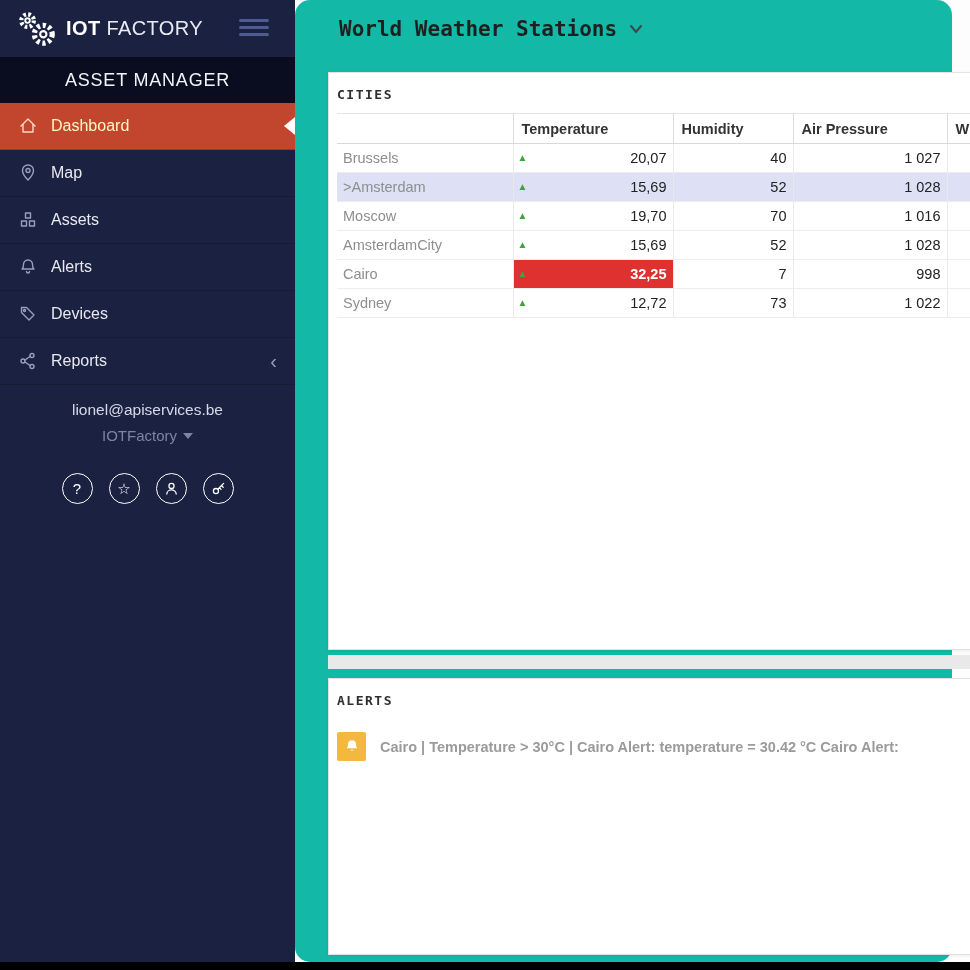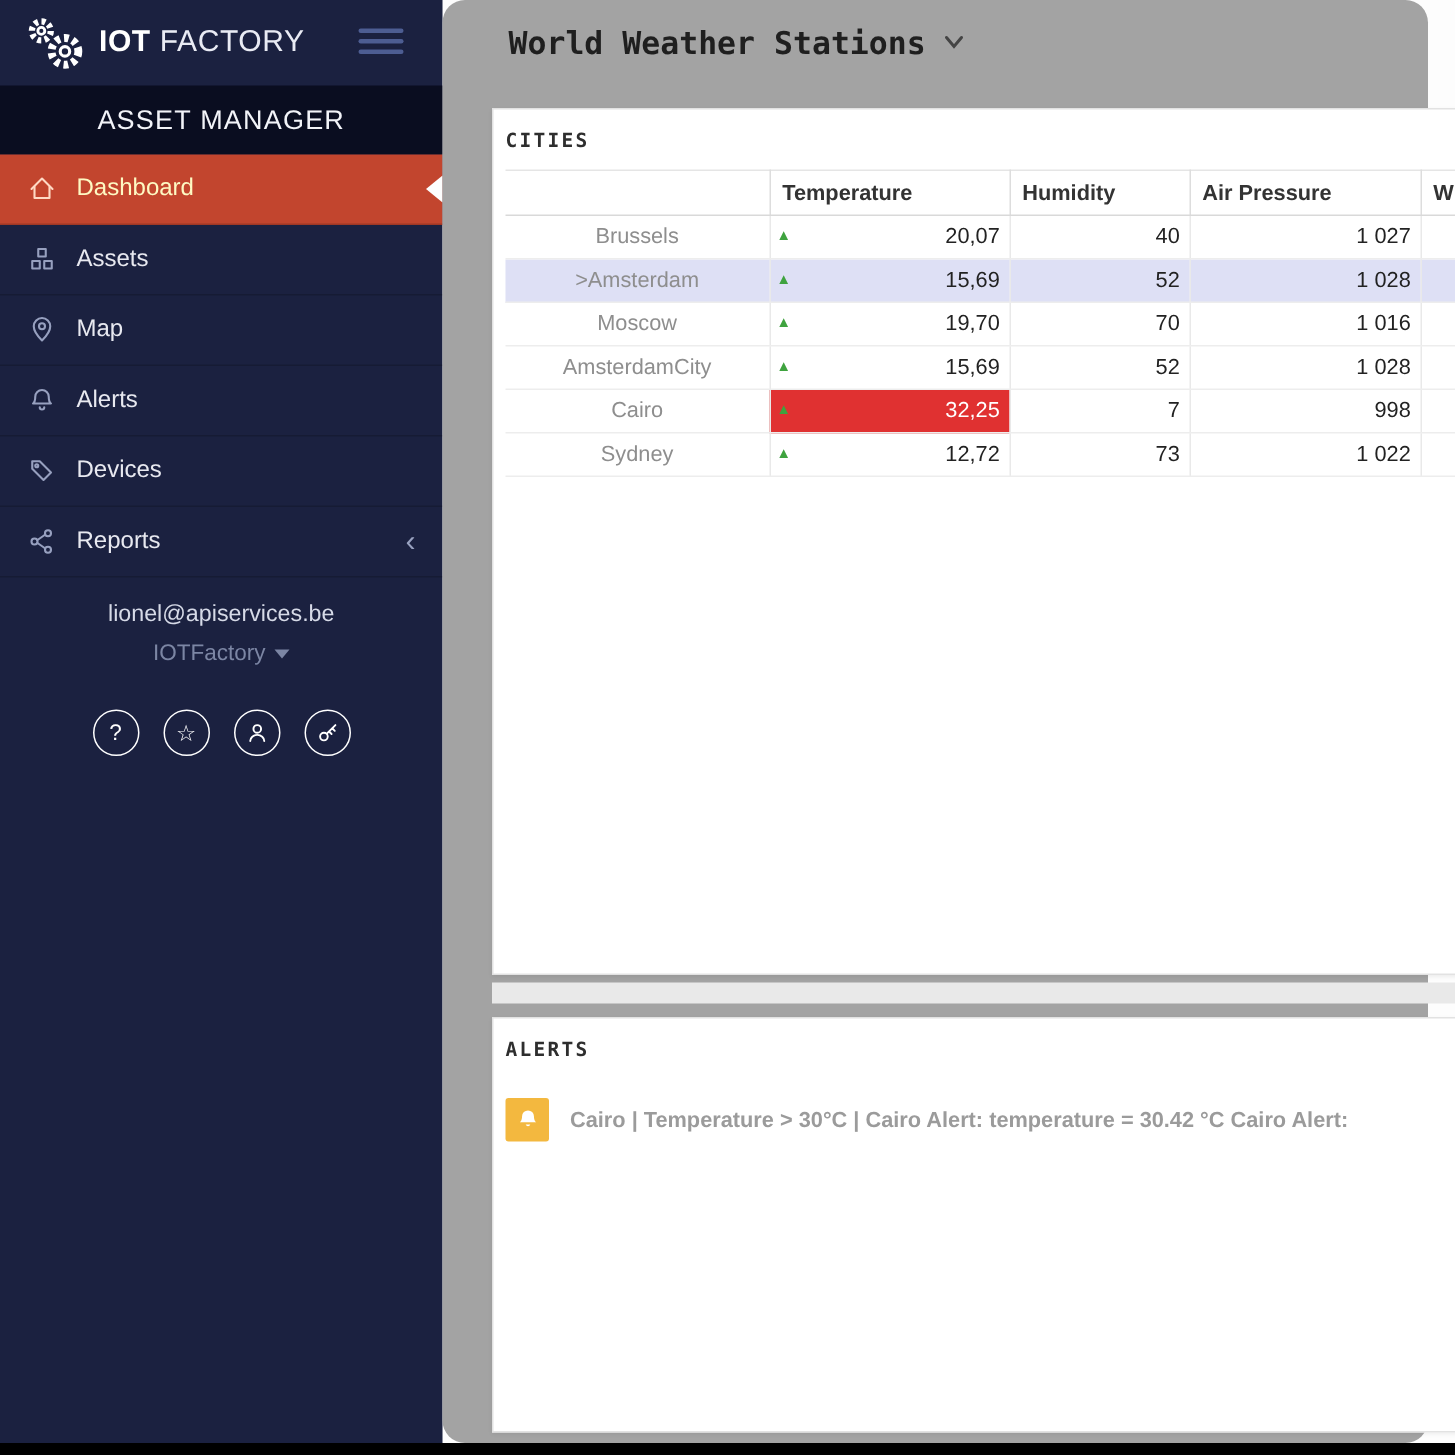--- a/index.html
+++ b/index.html
@@ -65,21 +65,21 @@
 
   .footer-icons { display: flex; justify-content: center; gap: 16px; margin-top: 28px; }
   .circle-icon {
     width: 31px; height: 31px; border: 1.6px solid #fff; border-radius: 50%;
     display: flex; align-items: center; justify-content: center;
     color: #fff; font-size: 15px; cursor: pointer;
   }
   .circle-icon svg { width: 17px; height: 17px; fill: none; stroke: #fff; stroke-width: 1.5; stroke-linecap: round; }
 
   
-  .main { position: absolute; left: 295px; top: 0; width: 657px; height: 962px; background: #a3a3a3; border-radius: 15px; }
+  .main { position: absolute; left: 295px; top: 0; width: 657px; height: 962px; background: #14b8a6; border-radius: 15px; }
   .page-title-row { display: flex; align-items: center; padding: 17px 0 0 44px; }
   .page-title {
     font-family: "DejaVu Sans Mono", monospace; font-size: 21px; font-weight: bold; color: #1f1f1f;
   }
   .title-caret { margin-left: 12px; cursor: pointer; }
   .title-caret svg { width: 14px; height: 10px; fill: none; stroke: #444; stroke-width: 2; stroke-linecap: round; }
 
   .panel {
     position: absolute; left: 33px; width: 780px; background: #fff;
     border: 1px solid #e2e2e2; box-shadow: 0 1px 3px rgba(0,0,0,.07);
@@ -98,31 +98,31 @@
   .cities-table th {
     height: 30px; font-size: 14.5px; font-weight: bold; color: #333; text-align: left;
     padding: 0 8px; border-top: 1px solid #e5e5e5; border-bottom: 1px solid #d9d9d9;
     border-right: 1px solid #ddd; background: #fff;
   }
   .cities-table td {
     height: 29px; font-size: 14.5px; color: #222;
     border-bottom: 1px solid #ededed; border-right: 1px solid #e9e9e9;
     padding: 0 6px; white-space: nowrap;
   }
-  td.city-cell { text-align: center; color: #8e8e8e; }
+  td.city-cell { text-align: left; color: #8e8e8e; }
   td.hum-cell, td.press-cell { text-align: right; }
   td.temp-cell { padding: 0; }
   .temp-inner {
     display: flex; align-items: center; justify-content: space-between;
     height: 100%; padding: 0 6px 0 4px;
   }
   .trend-up { color: #3fa33f; font-size: 10px; line-height: 1; }
   tr.selected td { background: #dee0f5; }
   td.temp-alert { background: #e03131; }
-  td.temp-alert .temp-value { color: #fff; }
+  td.temp-alert .temp-value { color: #fff; font-weight: bold; }
 
   .alert-row { display: flex; align-items: center; gap: 14px; padding: 13px 10px 0 8px; cursor: pointer; }
   .alert-icon {
     width: 29px; height: 29px; background: #f3b83f; border-radius: 2px;
     display: flex; align-items: center; justify-content: center; flex: 0 0 auto;
   }
   .alert-icon svg { width: 18px; height: 18px; }
   .alert-text { font-size: 14.5px; font-weight: bold; color: #9b9b9b; white-space: nowrap; }
 
   .bottom-bar { position: absolute; left: 0; top: 962px; width: 970px; height: 8px; background: #000; }
@@ -158,35 +158,35 @@
             <path d="M3 10 L10 3 L17 10"></path>
             <path d="M5 8.5 V16 H15 V8.5"></path>
           </svg>
       </span>
       <span class="nav-label">Dashboard</span>
       <span class="notch"></span>
     </div>
     <div class="nav-item">
       <span class="nav-icon">
         <svg viewBox="0 0 20 20">
+            <path d="M10 17 C10 17 4.5 11.5 4.5 7.5 A5.5 5.5 0 0 1 15.5 7.5 C15.5 11.5 10 17 10 17 Z"></path>
+            <circle cx="10" cy="7.5" r="2"></circle>
+          </svg>
+      </span>
+      <span class="nav-label">Map</span>
+    </div>
+    <div class="nav-item">
+      <span class="nav-icon">
+        <svg viewBox="0 0 20 20">
             <rect x="7.5" y="3" width="5" height="5"></rect>
             <rect x="3.5" y="11" width="5" height="5"></rect>
             <rect x="11.5" y="11" width="5" height="5"></rect>
           </svg>
       </span>
       <span class="nav-label">Assets</span>
-    </div>
-    <div class="nav-item">
-      <span class="nav-icon">
-        <svg viewBox="0 0 20 20">
-            <path d="M10 17 C10 17 4.5 11.5 4.5 7.5 A5.5 5.5 0 0 1 15.5 7.5 C15.5 11.5 10 17 10 17 Z"></path>
-            <circle cx="10" cy="7.5" r="2"></circle>
-          </svg>
-      </span>
-      <span class="nav-label">Map</span>
     </div>
     <div class="nav-item">
       <span class="nav-icon">
         <svg viewBox="0 0 20 20">
             <path d="M10 3 a4.5 4.5 0 0 1 4.5 4.5 c0 3.5 1.5 4.5 1.5 4.5 H4 c0 0 1.5 -1 1.5 -4.5 A4.5 4.5 0 0 1 10 3 Z"></path>
             <path d="M8.5 14.5 a1.5 1.5 0 0 0 3 0"></path>
           </svg>
       </span>
       <span class="nav-label">Alerts</span>
     </div>

